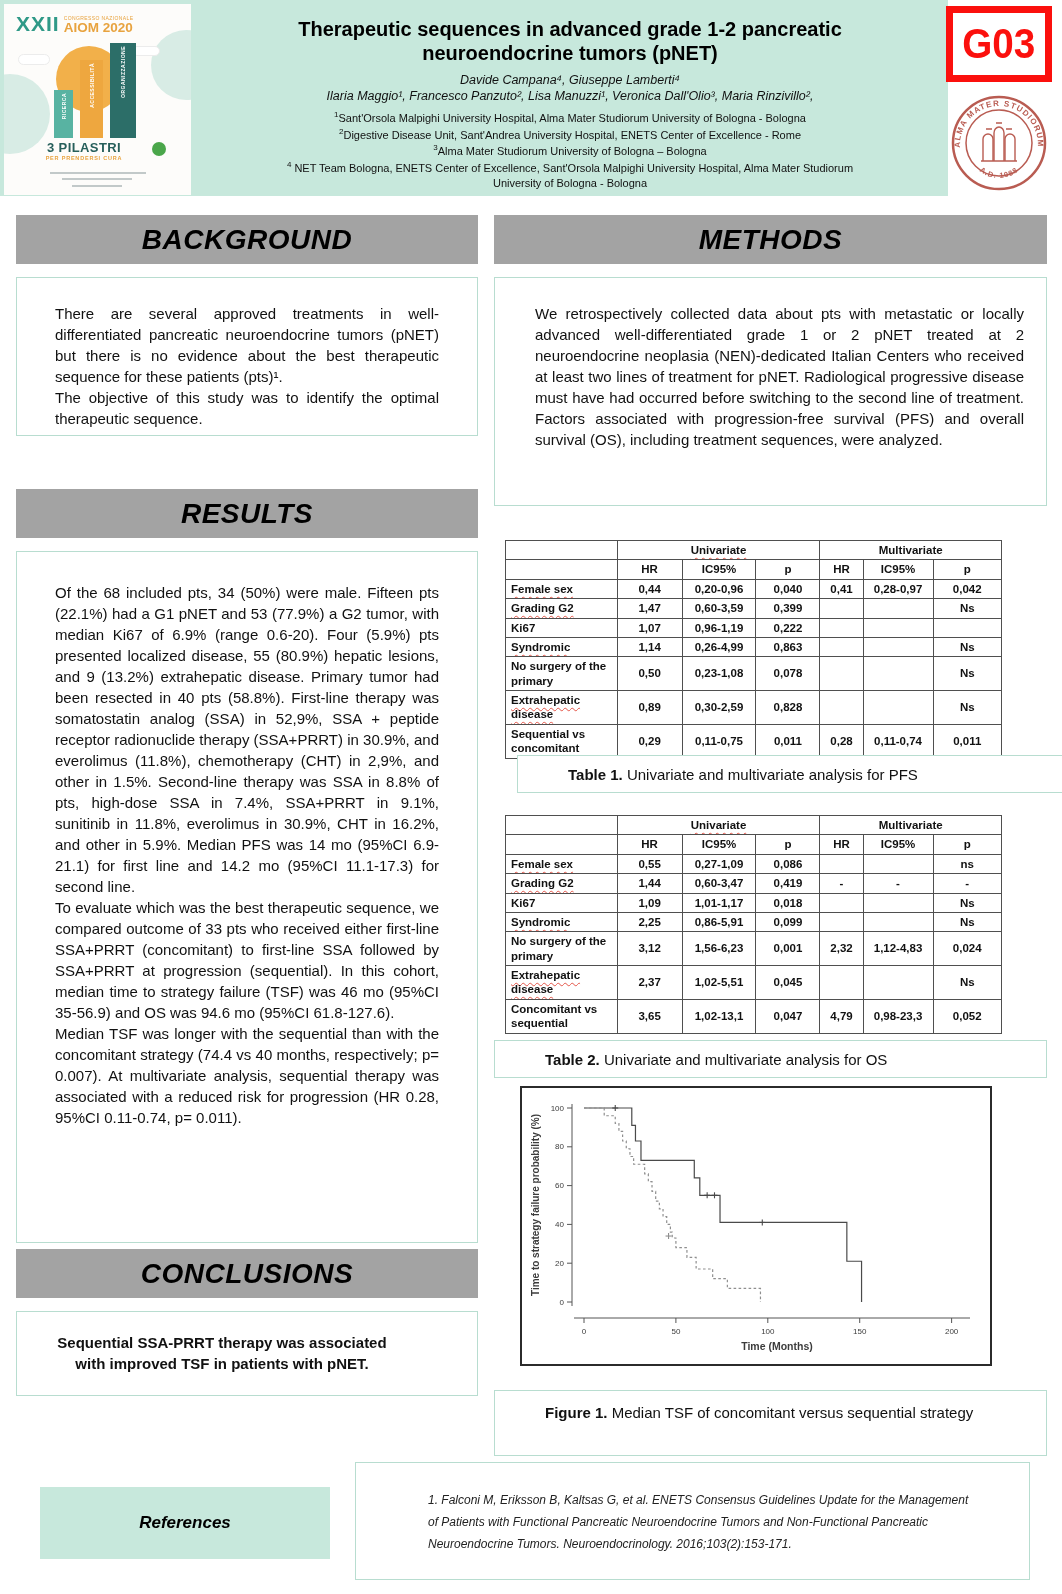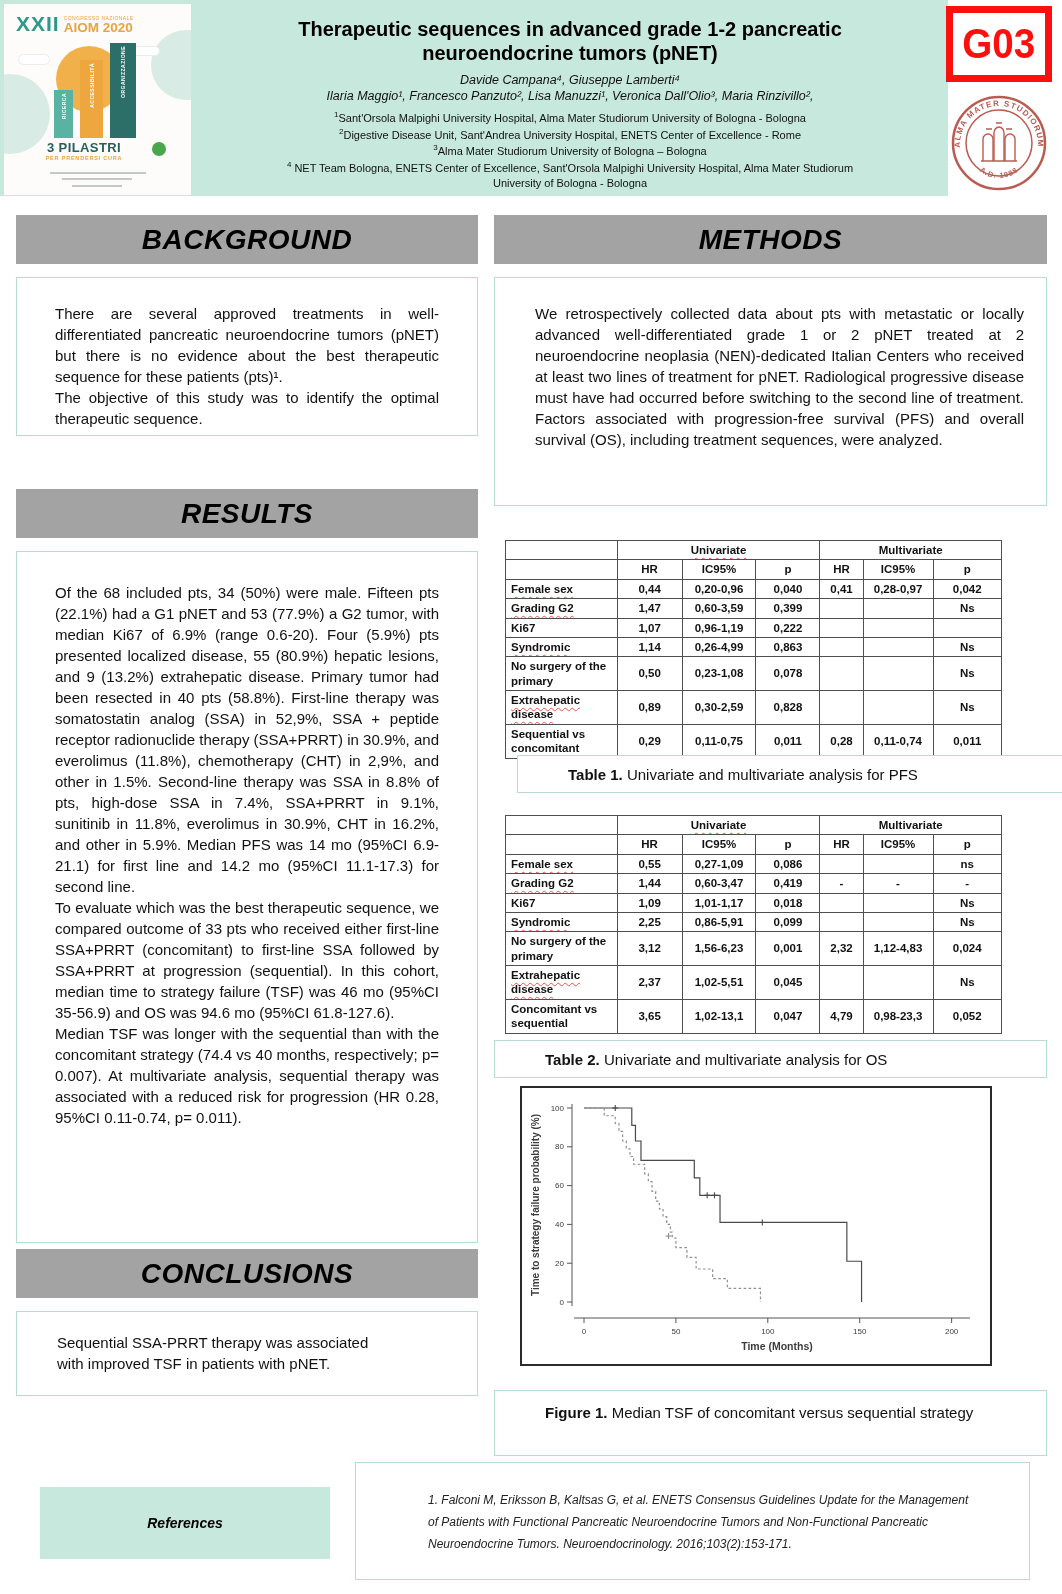--- a/index.html
+++ b/index.html
@@ -44,39 +44,39 @@
        display:flex;align-items:center;justify-content:center;}
   .g03 span{color:#fb100d;font-size:42px;font-weight:800;transform:scaleX(.92);line-height:1;}
   .sealbox{left:948px;top:86px;width:102px;height:114px;background:#ffffff;
            display:flex;align-items:center;justify-content:center;}
 
   
   .hdrbar{background:#a3a3a3;display:flex;align-items:center;justify-content:center;
           font-weight:bold;font-style:italic;font-size:28px;letter-spacing:.5px;color:#000;}
   .whitebox{background:#ffffff;border:1.5px solid #b8ddd0;box-sizing:border-box;}
   .body-text p{margin:0;text-align:justify;font-size:15px;line-height:1.4;color:#111;}
-  .conc p{text-align:left;}
+  .conc p{text-align:center;font-weight:bold;}
 
   
   .datatable{border-collapse:collapse;width:497px;font-size:11.5px;font-weight:bold;
              table-layout:fixed;background:#fff;color:#111;}
   .datatable th,.datatable td{border:1px solid #4f4f4f;padding:2px 3px;text-align:center;
              vertical-align:middle;line-height:1.25;overflow:hidden;}
   .datatable td.lbl{text-align:left;padding-left:5px;}
   .sq{text-decoration-line:underline;text-decoration-style:wavy;
       text-decoration-color:#e4564a;text-decoration-thickness:1px;text-underline-offset:3px;}
   .cap{font-size:15px;color:#111;}
   .cap b{font-weight:bold;}
 
   
   .figbox{border:2px solid #2b2b2b;background:#fff;display:flex;align-items:center;justify-content:center;}
 
   
   .refgreen{background:#c7e8dc;display:flex;align-items:center;justify-content:center;
-            font-size:14px;font-weight:bold;font-style:italic;color:#000;}
+            font-size:17px;font-weight:bold;font-style:italic;color:#000;}
   .reftext p{margin:0;font-size:12px;font-style:italic;line-height:1.85;color:#222;text-align:left;}
 </style>
 </head>
 <body>
 
 <div class="poster">
 
   <div class="abs banner"></div>
 
   <div class="abs headtext">

